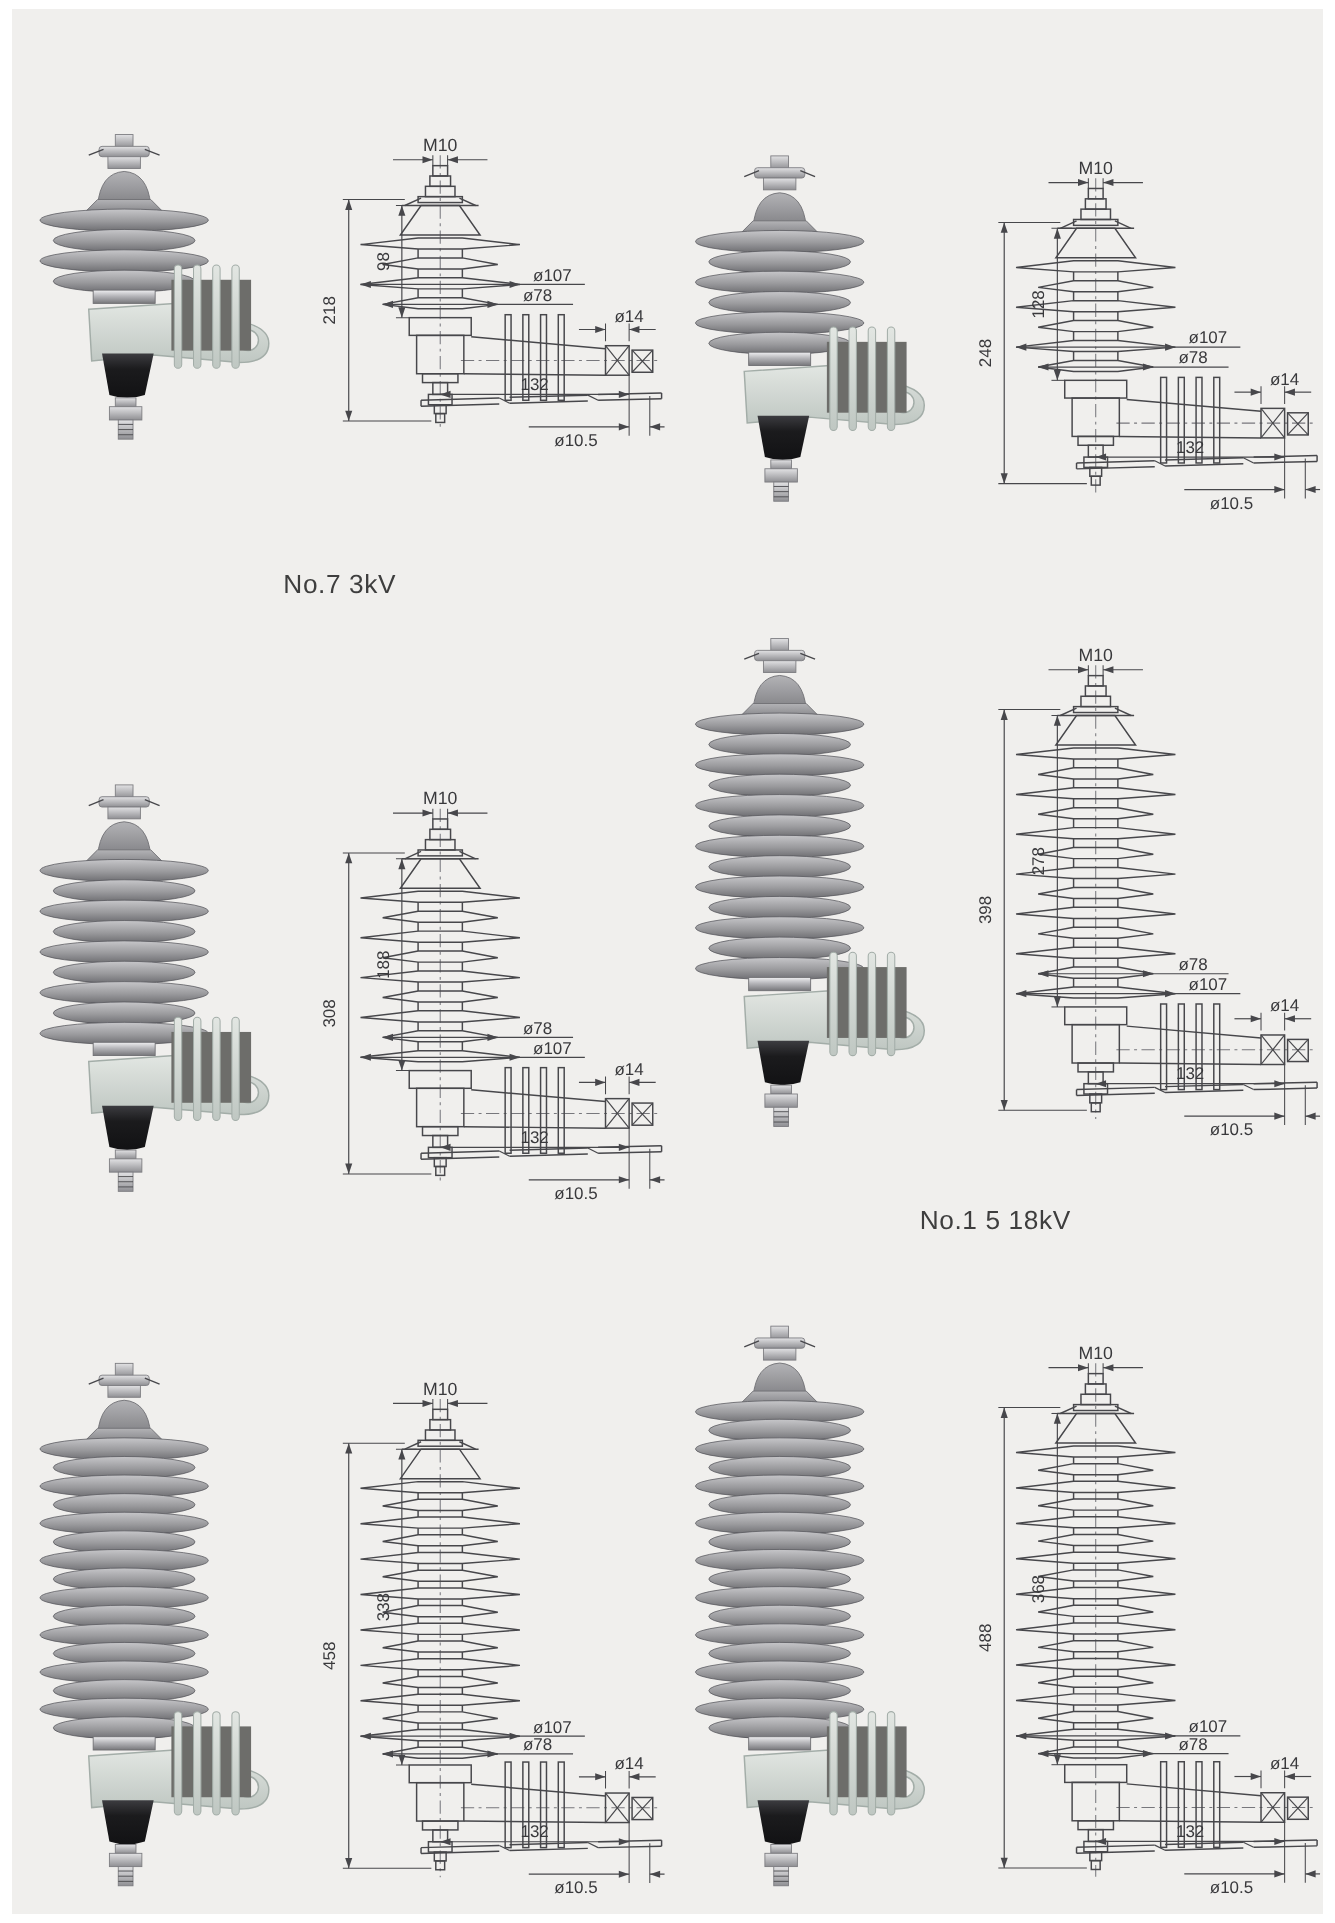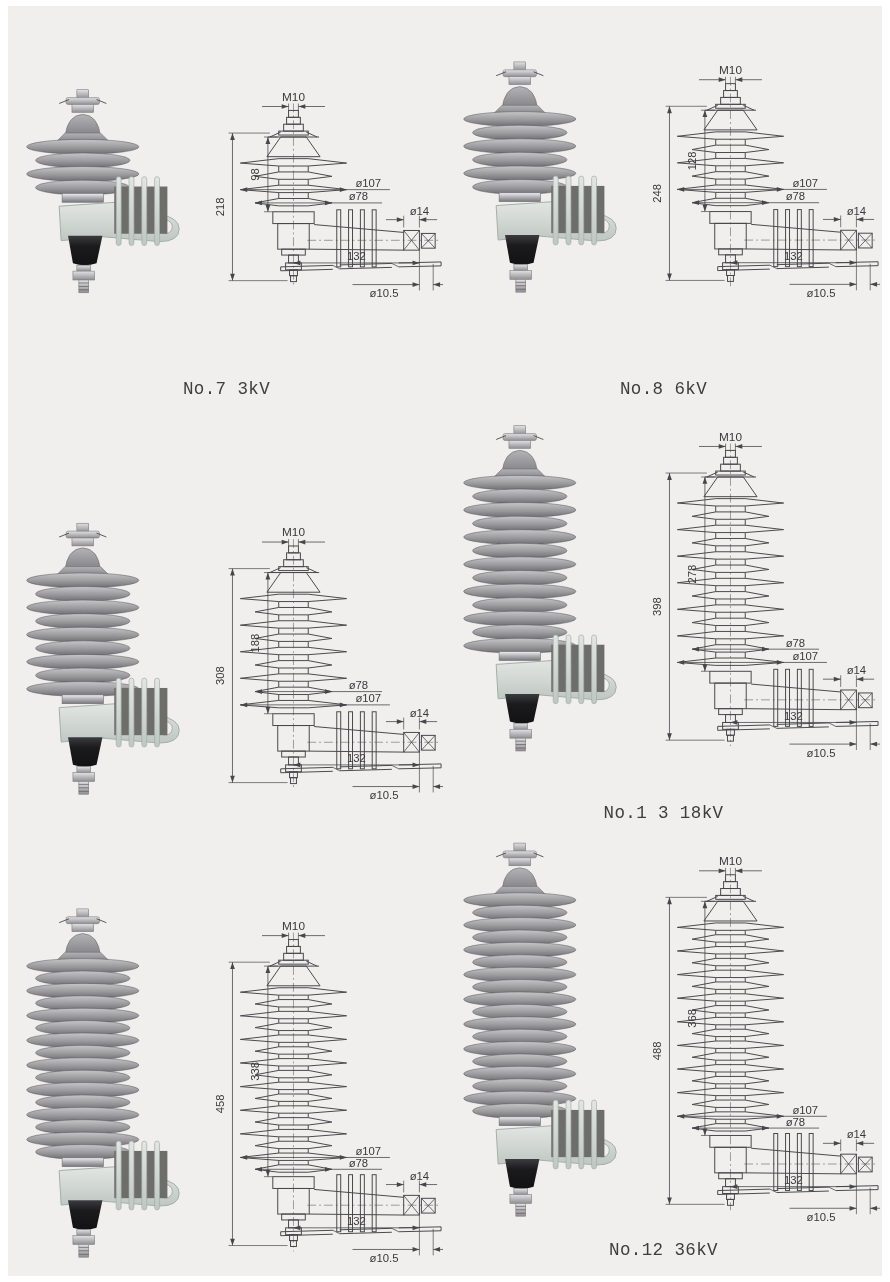--- a/index.html
+++ b/index.html
@@ -11,21 +11,21 @@
   .board{
     position:absolute;left:8px;top:6px;width:874px;height:1270px;
     background:#f0efed;overflow:hidden;
   }
   .prod{position:absolute;display:flex;flex-direction:column;}
   .prod .art{
     flex:1;display:flex;align-items:flex-end;justify-content:center;gap:10px;
   }
   .prod .caption{
     height:42px;text-align:center;font-size:17.5px;line-height:30px;
-    color:#3e3e3e;letter-spacing:.4px;font-family:Liberation Mono, monospace;
+    color:#3e3e3e;letter-spacing:.4px;
   }
   svg.photo{margin-bottom:8px;}
   svg text{font-family:"Liberation Sans","DejaVu Sans",sans-serif;}
   .r1{top:0;height:410px;}   .r1 .art{padding-bottom:66px;}
   .r2{top:410px;height:424px;} .r2 .art{padding-bottom:30px;}
   .r3{top:834px;height:436px;} .r3 .art{padding-bottom:2px;}
   .c1{left:0;width:437px;}
   .c2{left:437px;width:437px;}
 </style>
 </head>
@@ -326,21 +326,20 @@
           <polygon points="0,0 7,-2.4 7,2.4" transform="translate(32 221) rotate(-90)" fill="#47474b"></polygon>
           <text x="23" y="132.5" font-size="11.5" text-anchor="middle" fill="#39393c" transform="rotate(-90 23 132.5)">248</text>
           <line x1="78" y1="48" x2="64" y2="48" stroke="#47474b" stroke-width="0.7"></line>
           <line x1="73" y1="151" x2="64" y2="151" stroke="#47474b" stroke-width="0.7"></line>
           <line x1="68" y1="48" x2="68" y2="151" stroke="#47474b" stroke-width="0.8"></line>
           <polygon points="0,0 7,-2.4 7,2.4" transform="translate(68 48) rotate(90)" fill="#47474b"></polygon>
           <polygon points="0,0 7,-2.4 7,2.4" transform="translate(68 151) rotate(-90)" fill="#47474b"></polygon>
           <text x="59" y="99.5" font-size="11.5" text-anchor="middle" fill="#39393c" transform="rotate(-90 59 99.5)">128</text>
         </svg>
     </div>
-    <div class="caption">No.8 6kV</div>
   </div>
 
   <div class="prod r2 c1">
     <div class="art">
       <svg class="photo" viewBox="0 0 186 281.4" width="186" height="281.4">
           <rect x="70" y="0" width="12" height="9" fill="url(#gMetal)" stroke="#7c7c80" stroke-width="0.6"></rect>
           <rect x="59" y="8" width="34" height="7" rx="2" fill="url(#gMetal)" stroke="#7c7c80" stroke-width="0.6"></rect>
           <line x1="52" y1="14" x2="62" y2="10" stroke="#47474b" stroke-width="0.9"></line>
           <line x1="100" y1="14" x2="90" y2="10" stroke="#47474b" stroke-width="0.9"></line>
           <rect x="65" y="15" width="22" height="8" fill="url(#gMetal)" stroke="#7c7c80" stroke-width="0.6"></rect>
@@ -643,21 +642,21 @@
           <polygon points="0,0 7,-2.4 7,2.4" transform="translate(32 315.5) rotate(-90)" fill="#47474b"></polygon>
           <text x="23" y="179.75" font-size="11.5" text-anchor="middle" fill="#39393c" transform="rotate(-90 23 179.75)">398</text>
           <line x1="78" y1="48" x2="64" y2="48" stroke="#47474b" stroke-width="0.7"></line>
           <line x1="73" y1="245.5" x2="64" y2="245.5" stroke="#47474b" stroke-width="0.7"></line>
           <line x1="68" y1="48" x2="68" y2="245.5" stroke="#47474b" stroke-width="0.8"></line>
           <polygon points="0,0 7,-2.4 7,2.4" transform="translate(68 48) rotate(90)" fill="#47474b"></polygon>
           <polygon points="0,0 7,-2.4 7,2.4" transform="translate(68 245.5) rotate(-90)" fill="#47474b"></polygon>
           <text x="59" y="146.75" font-size="11.5" text-anchor="middle" fill="#39393c" transform="rotate(-90 59 146.75)">278</text>
         </svg>
     </div>
-    <div class="caption">No.1 3 18kV</div>
+    <div class="caption">No.1 5 18kV</div>
   </div>
 
   <div class="prod r3 c1">
     <div class="art">
       <svg class="photo" viewBox="0 0 186 360" width="186" height="360">
           <rect x="70" y="0" width="12" height="9" fill="url(#gMetal)" stroke="#7c7c80" stroke-width="0.6"></rect>
           <rect x="59" y="8" width="34" height="7" rx="2" fill="url(#gMetal)" stroke="#7c7c80" stroke-width="0.6"></rect>
           <line x1="52" y1="14" x2="62" y2="10" stroke="#47474b" stroke-width="0.9"></line>
           <line x1="100" y1="14" x2="90" y2="10" stroke="#47474b" stroke-width="0.9"></line>
           <rect x="65" y="15" width="22" height="8" fill="url(#gMetal)" stroke="#7c7c80" stroke-width="0.6"></rect>
@@ -1008,16 +1007,15 @@
           <polygon points="0,0 7,-2.4 7,2.4" transform="translate(32 356) rotate(-90)" fill="#47474b"></polygon>
           <text x="23" y="200" font-size="11.5" text-anchor="middle" fill="#39393c" transform="rotate(-90 23 200)">488</text>
           <line x1="78" y1="48" x2="64" y2="48" stroke="#47474b" stroke-width="0.7"></line>
           <line x1="73" y1="286" x2="64" y2="286" stroke="#47474b" stroke-width="0.7"></line>
           <line x1="68" y1="48" x2="68" y2="286" stroke="#47474b" stroke-width="0.8"></line>
           <polygon points="0,0 7,-2.4 7,2.4" transform="translate(68 48) rotate(90)" fill="#47474b"></polygon>
           <polygon points="0,0 7,-2.4 7,2.4" transform="translate(68 286) rotate(-90)" fill="#47474b"></polygon>
           <text x="59" y="167" font-size="11.5" text-anchor="middle" fill="#39393c" transform="rotate(-90 59 167)">368</text>
         </svg>
     </div>
-    <div class="caption">No.12 36kV</div>
   </div>
 
 </div>
 
 </body></html>

